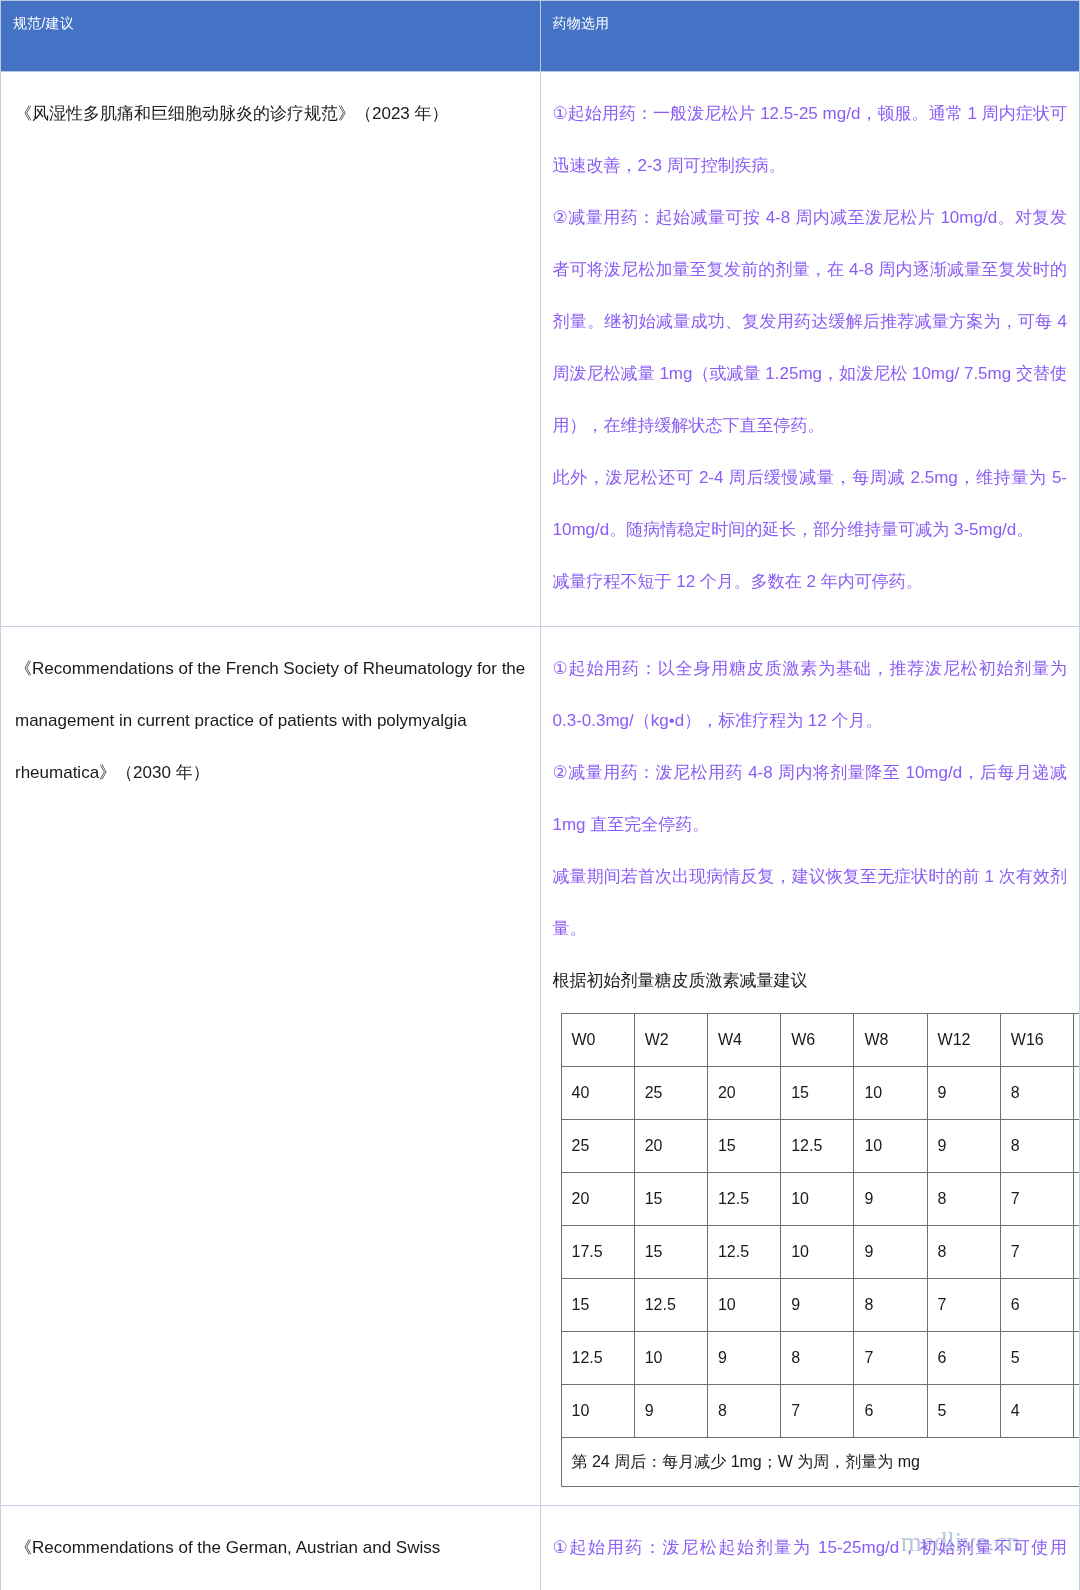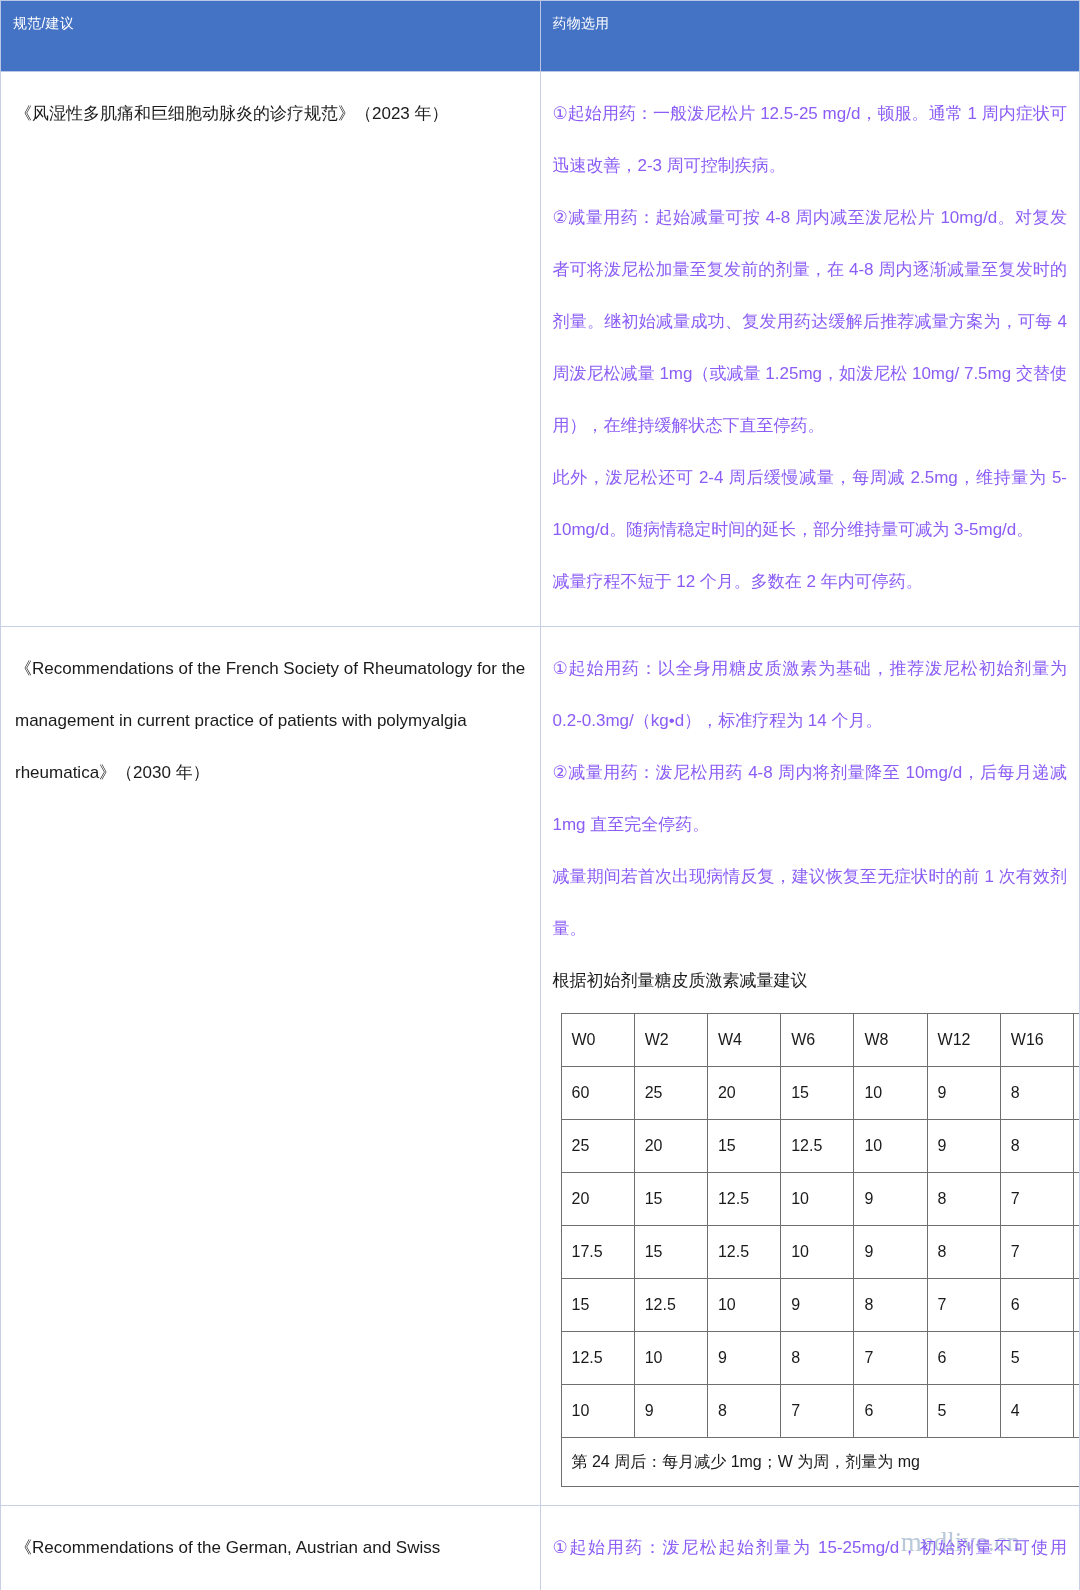--- a/index.html
+++ b/index.html
@@ -176,40 +176,40 @@
           <p class="para">此外，泼尼松还可 2-4 周后缓慢减量，每周减 2.5mg，维持量为 5-10mg/d。随病情稳定时间的延长，部分维持量可减为 3-5mg/d。</p>
           <p class="para">减量疗程不短于 12 个月。多数在 2 年内可停药。</p>
         </td>
       </tr>
 
       <tr>
         <td class="col-left">
           <div class="guide-title">《Recommendations of the French Society of Rheumatology for the management in current practice of patients with polymyalgia rheumatica》（2030 年）</div>
         </td>
         <td class="col-right">
-          <p class="para">①起始用药：以全身用糖皮质激素为基础，推荐泼尼松初始剂量为 0.2-0.3mg/（kg•d），标准疗程为 14 个月。</p>
+          <p class="para">①起始用药：以全身用糖皮质激素为基础，推荐泼尼松初始剂量为 0.3-0.3mg/（kg•d），标准疗程为 12 个月。</p>
           <p class="para">②减量用药：泼尼松用药 4-8 周内将剂量降至 10mg/d，后每月递减 1mg 直至完全停药。</p>
           <p class="para">减量期间若首次出现病情反复，建议恢复至无症状时的前 1 次有效剂量。</p>
           <p class="subhead">根据初始剂量糖皮质激素减量建议</p>
           <table class="dose">
             <thead>
               <tr id="dose-head-row">
                   <th>W0</th>
                   <th>W2</th>
                   <th>W4</th>
                   <th>W6</th>
                   <th>W8</th>
                   <th>W12</th>
                   <th>W16</th>
                   <th>W20</th>
                 </tr>
             </thead>
             <tbody id="dose-body">
                 <tr>
-                  <td>60</td>
+                  <td>40</td>
                   <td>25</td>
                   <td>20</td>
                   <td>15</td>
                   <td>10</td>
                   <td>9</td>
                   <td>8</td>
                   <td>7</td>
                 </tr>
                 <tr>
                   <td>25</td>

